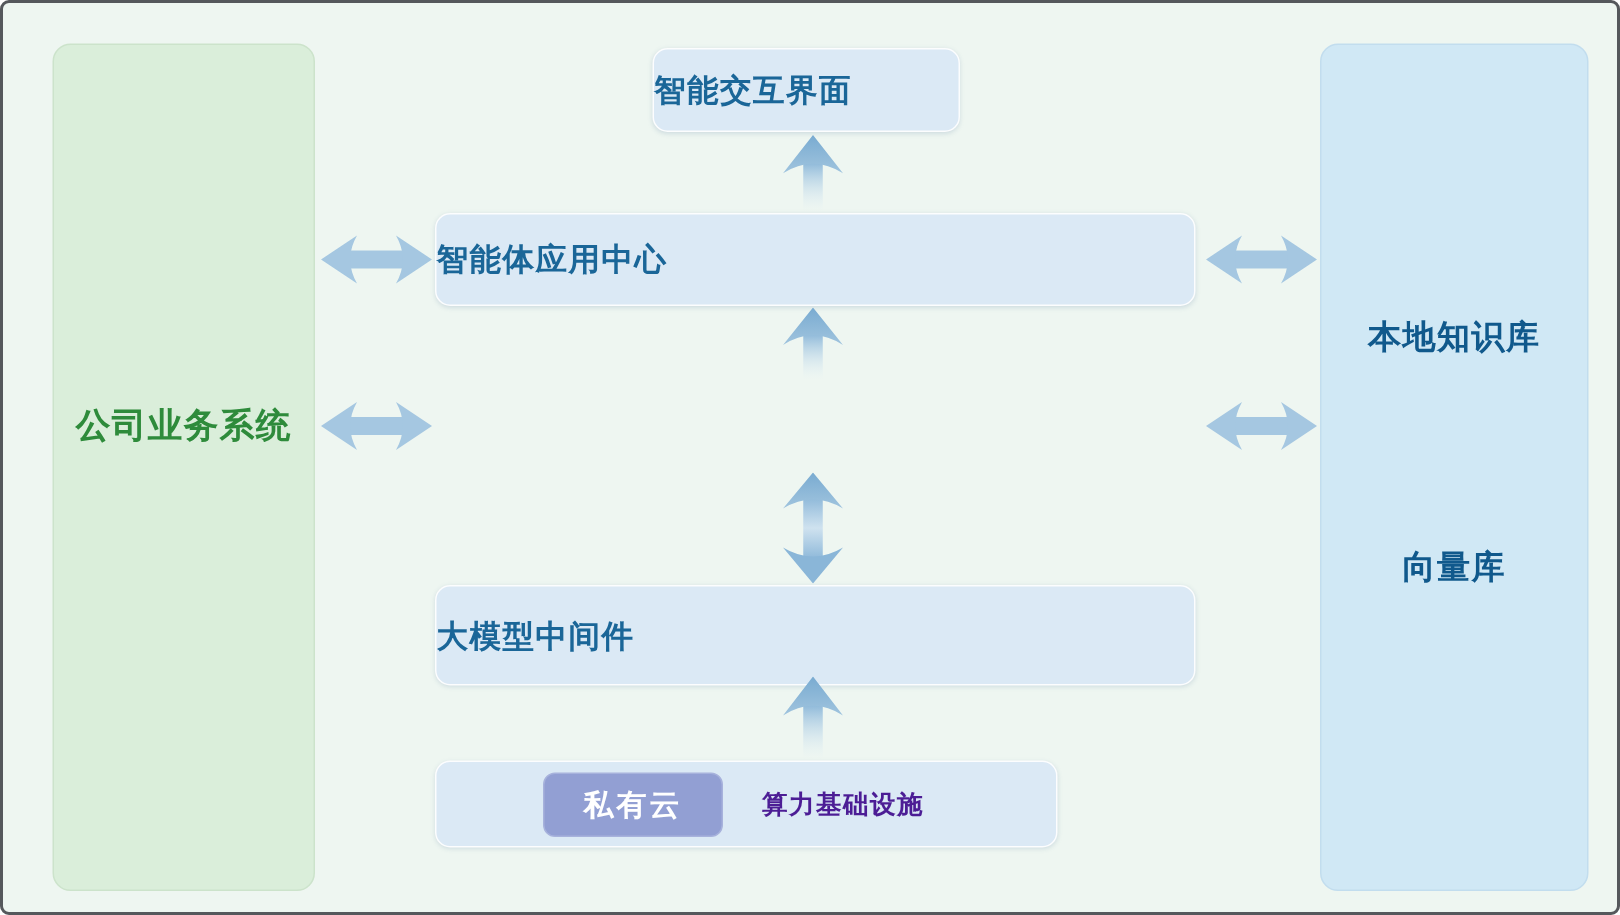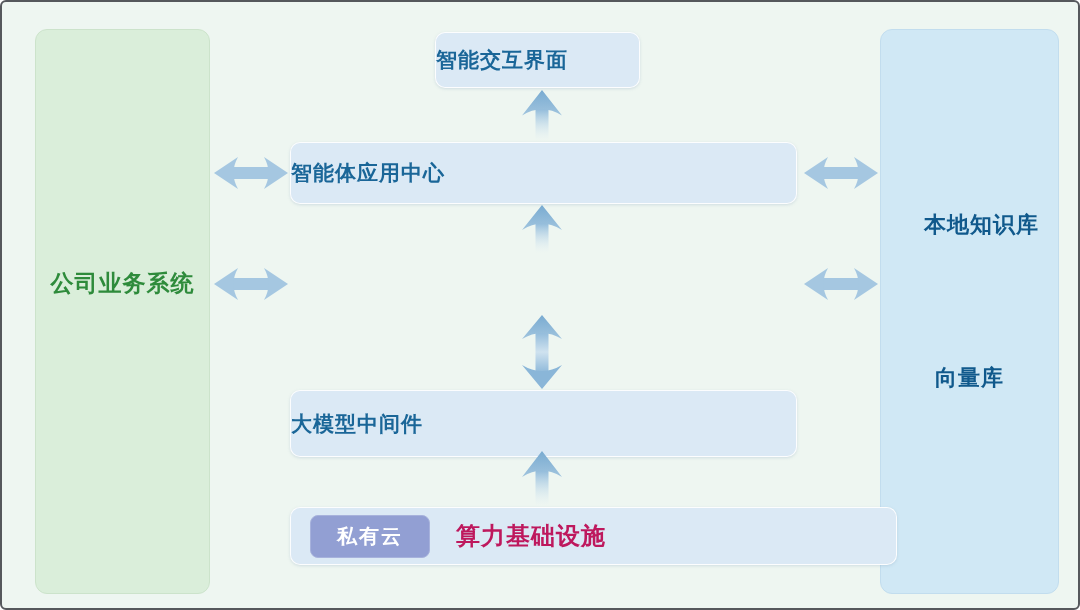--- a/index.html
+++ b/index.html
@@ -19,44 +19,44 @@
     text-align:center;
   }
   .panel-right{
     left:878px;top:27px;width:177px;height:563px;
     background:#d0e8f5;border:1px solid #c2ddee;
   }
   .panel-right .label{
     position:absolute;left:0;width:100%;text-align:center;
     color:#10598c;font-size:22px;font-weight:700;letter-spacing:1px;
   }
-  .panel-right .label-top{top:180px;padding-left:12px;}
+  .panel-right .label-top{top:180px;}
   .panel-right .label-bottom{top:333px;}
   .cbox{
     position:absolute;box-sizing:border-box;background:#dbe9f5;
     border:1px solid rgba(255,255,255,0.9);border-radius:10px;
     display:flex;align-items:center;justify-content:flex-start;
     box-shadow:0 1px 3px rgba(120,150,180,0.25);
     color:#1a6698;font-size:21px;font-weight:700;letter-spacing:1px;
   }
   .box-top{left:433px;top:30px;width:205px;height:56px;}
   .box-row1{left:288px;top:140px;width:507px;height:62px;}
   .box-row2{left:288px;top:252px;width:507px;height:60px;}
   .box-row3{left:288px;top:388px;width:507px;height:67px;}
   .box-infra{
-    left:288px;top:505px;width:607px;height:58px;
-    justify-content:flex-start;padding-left:19px;gap:20px;
+    left:288px;top:505px;width:415px;height:58px;
+    justify-content:flex-start;padding-left:71px;gap:20px;
   }
   .cloud-btn{
     box-sizing:border-box;width:120px;height:43px;border-radius:8px;
     background:#929fd3;border:1px solid #a7b2dc;
     display:flex;align-items:center;justify-content:center;
     color:#ffffff;font-size:20px;font-weight:700;letter-spacing:2px;
   }
-  .infra-label{color:#be185d;font-size:24px;font-weight:700;letter-spacing:1px;margin-left:6px;}
+  .infra-label{color:#4c1d95;font-size:17px;font-weight:700;letter-spacing:1px;margin-left:6px;}
   .arrow{position:absolute;}
   .a-v1{left:518px;top:88px;width:44px;height:51px;}
   .a-v2{left:518px;top:203px;width:44px;height:48px;}
   .a-v3{left:518px;top:313px;width:44px;height:74px;}
   .a-v4{left:518px;top:449px;width:44px;height:55px;}
   .a-hl1{left:212px;top:153px;width:74px;height:36px;}
   .a-hl2{left:212px;top:264px;width:74px;height:36px;}
   .a-hr1{left:802px;top:153px;width:74px;height:36px;}
   .a-hr2{left:802px;top:264px;width:74px;height:36px;}
   .arrow svg{display:block;width:100%;height:100%;}

